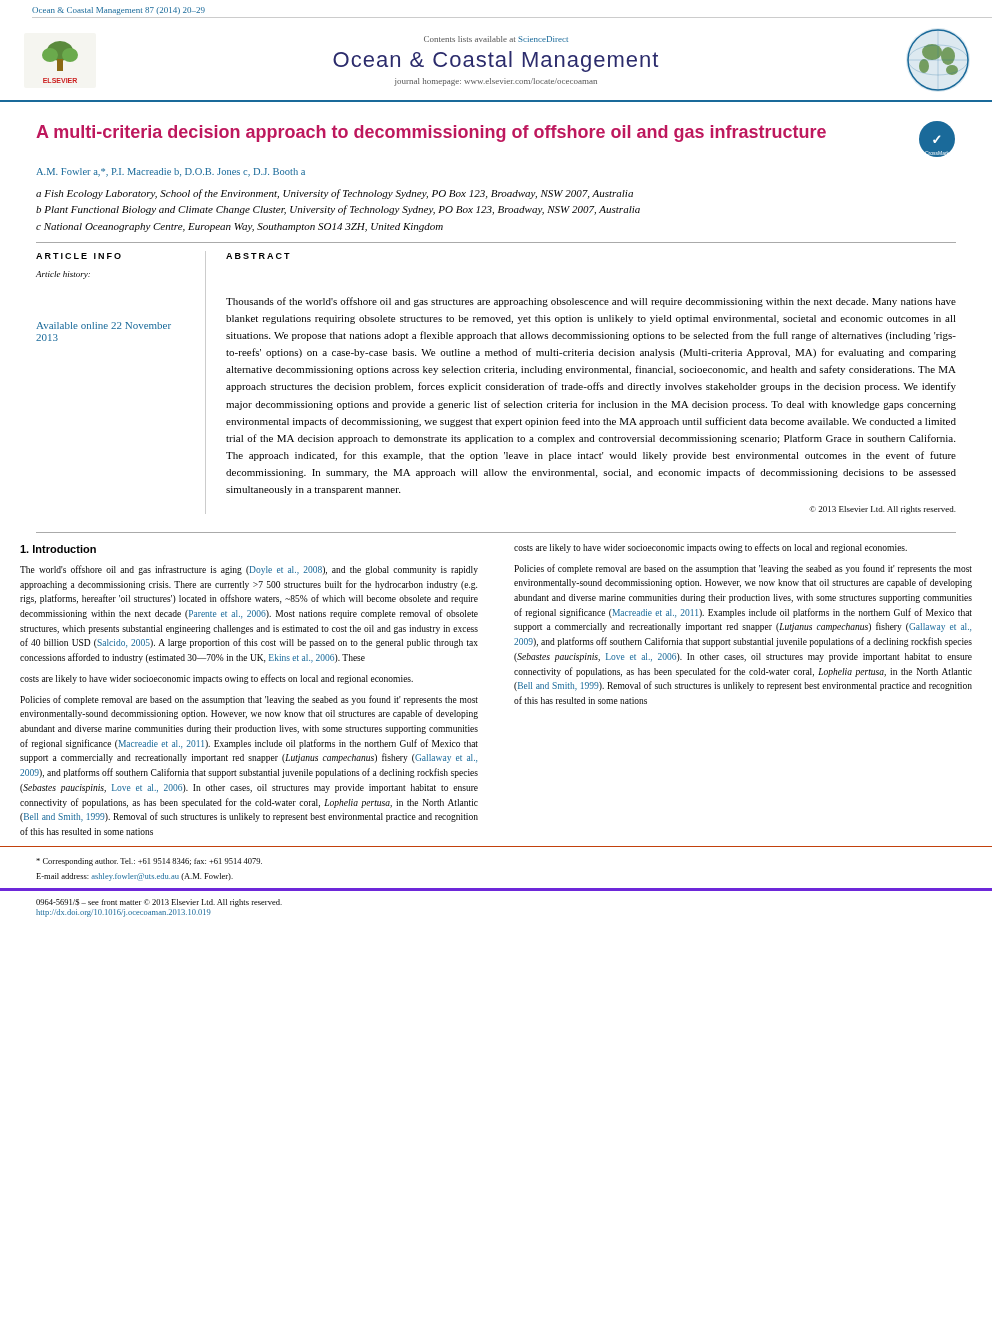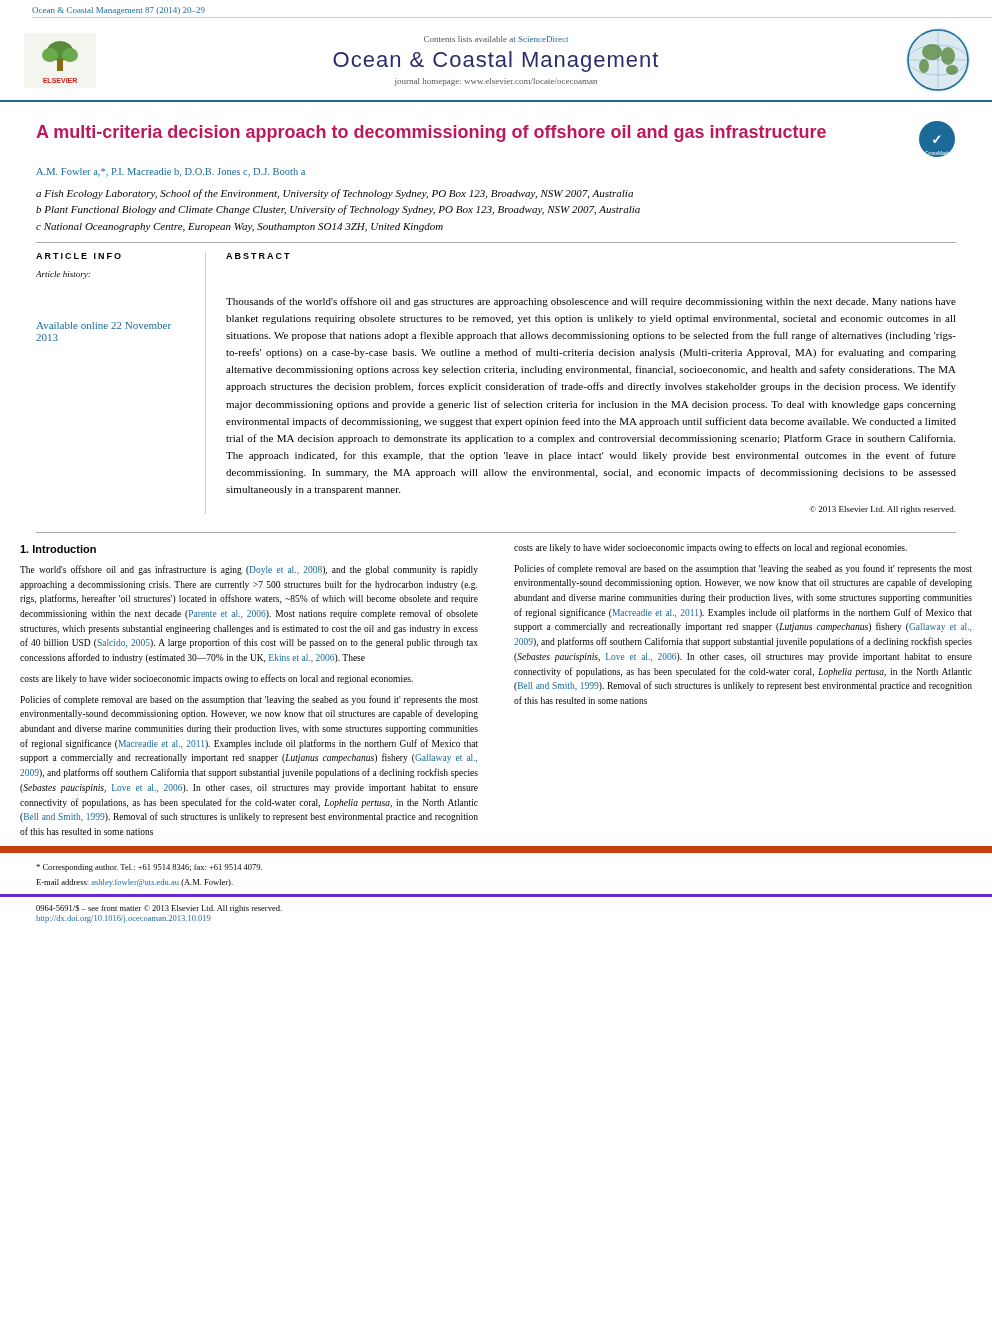--- a/index.html
+++ b/index.html
@@ -184,21 +184,21 @@
     }
     .body-col p {
       margin-bottom: 6px;
     }
     .ref-link {
       color: #1a6a9a;
       text-decoration: none;
     }
     .footnote-section {
       padding: 8px 36px 4px 36px;
-      border-top: 7px solid #c2410c;
+      border-top: 1px solid #c2410c;
       font-size: 8.5px;
       color: #000;
       line-height: 1.5;
     }
     .footnote-section .footnote-item {
       margin-bottom: 2px;
     }
     .footer-bar {
       padding: 6px 36px 4px 36px;
       border-top: 3px solid #6d28d9;

